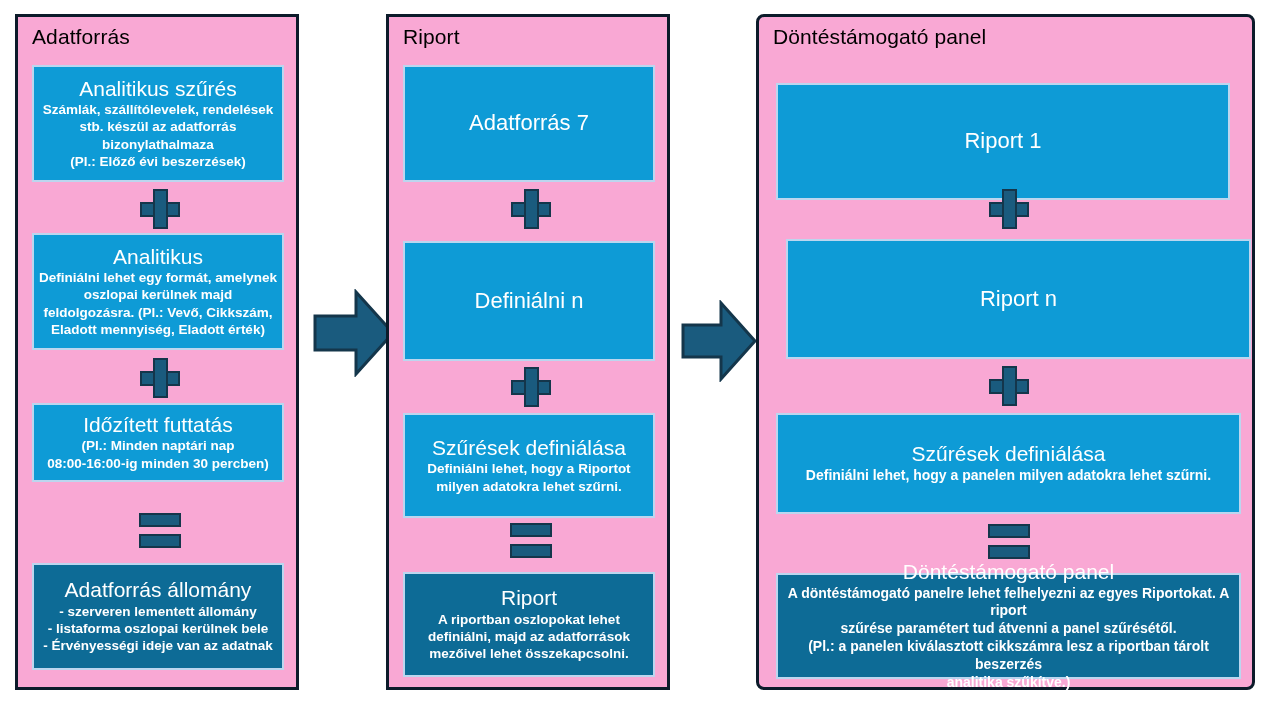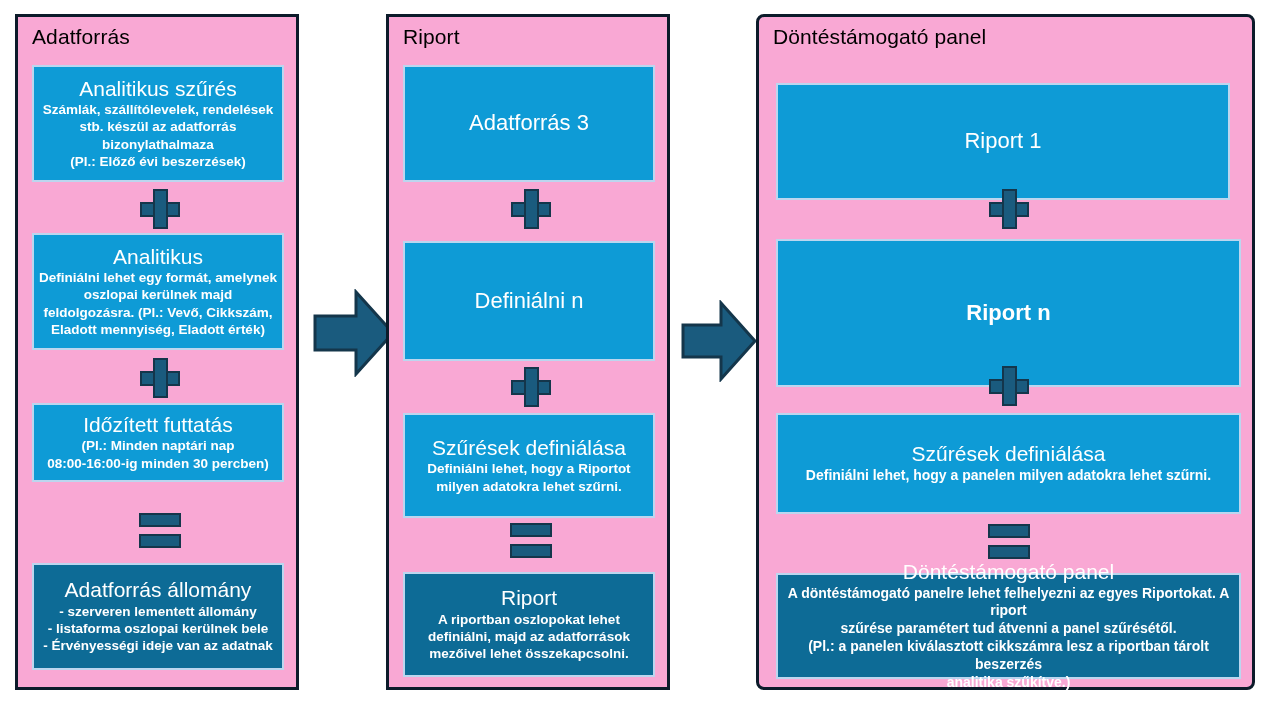--- a/index.html
+++ b/index.html
@@ -141,21 +141,21 @@
   <div class="arrow" style="left:313px;top:289px;">
     <svg width="82" height="88" viewBox="0 0 82 88">
       <polygon points="2,27 43,27 43,3 80,44 43,85 43,61 2,61" fill="#1a5b7e" stroke="#14364b" stroke-width="3" stroke-linejoin="miter"></polygon>
     </svg>
   </div>
 
   <div class="panel" id="panel-1">
     <div class="panel-title">Riport</div>
 
     <div class="box light nodesc" style="left:14px;top:48px;width:252px;height:117px;">
-      <div class="bt">Adatforrás 3</div>
+      <div class="bt">Adatforrás 7</div>
     </div>
 
     <div class="op plus" style="left:122px;top:172px;">
       <i class="h"></i>
         <i class="v"></i>
         <i class="core"></i>
     </div>
 
     <div class="box light nodesc" style="left:14px;top:224px;width:252px;height:120px;">
       <div class="bt">Definiálni n</div>
@@ -198,21 +198,21 @@
     <div class="box light nodesc" style="left:17px;top:48px;width:454px;height:117px;margin-top:18px;">
       <div class="bt">Riport 1</div>
     </div>
 
     <div class="op plus" style="left:230px;top:172px;">
       <i class="h"></i>
         <i class="v"></i>
         <i class="core"></i>
     </div>
 
-    <div class="box light nodesc" style="left:17px;top:222px;width:465px;height:148px;font-weight:bold;">
+    <div class="box light nodesc" style="left:27px;top:222px;width:465px;height:120px;">
       <div class="bt">Riport n</div>
     </div>
 
     <div class="op plus" style="left:230px;top:349px;">
       <i class="h"></i>
         <i class="v"></i>
         <i class="core"></i>
     </div>
 
     <div class="box light" style="left:17px;top:396px;width:465px;height:101px;">

